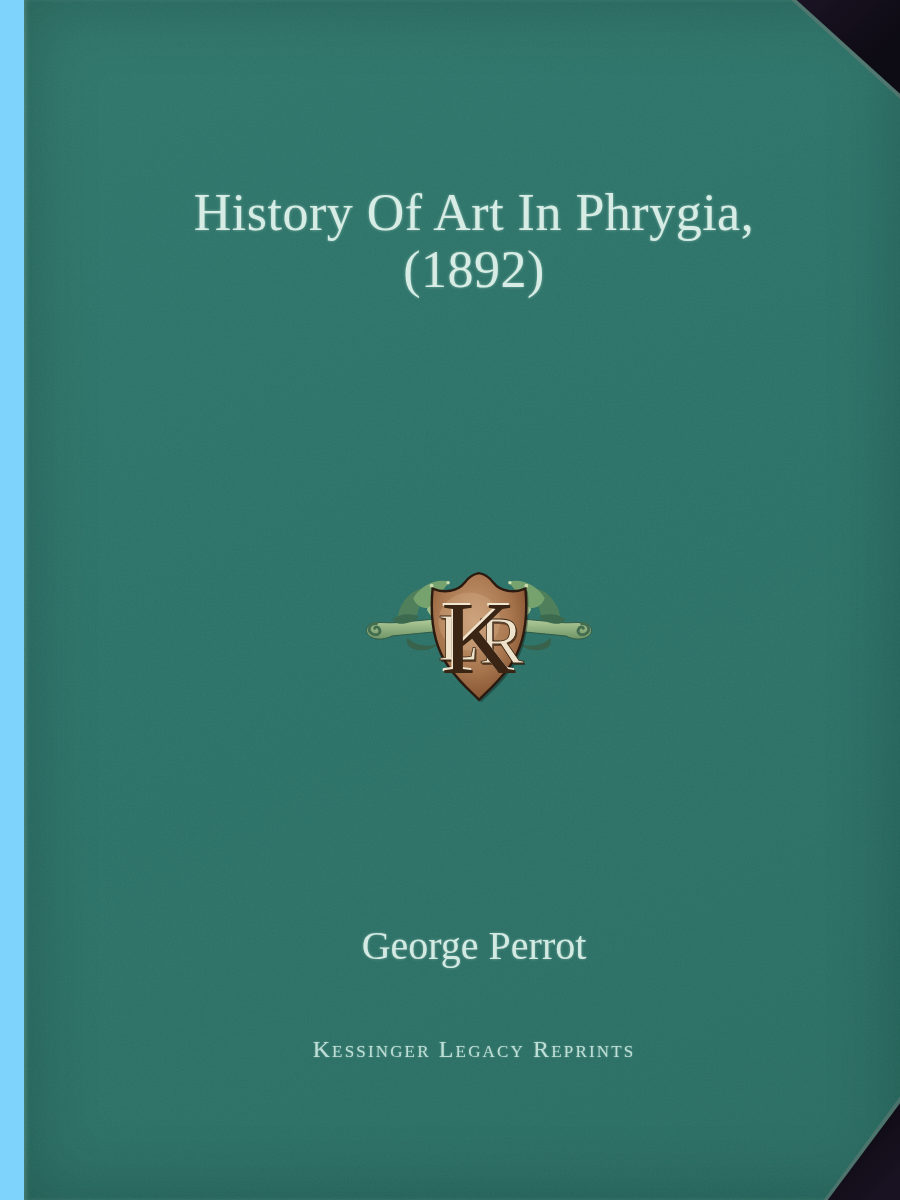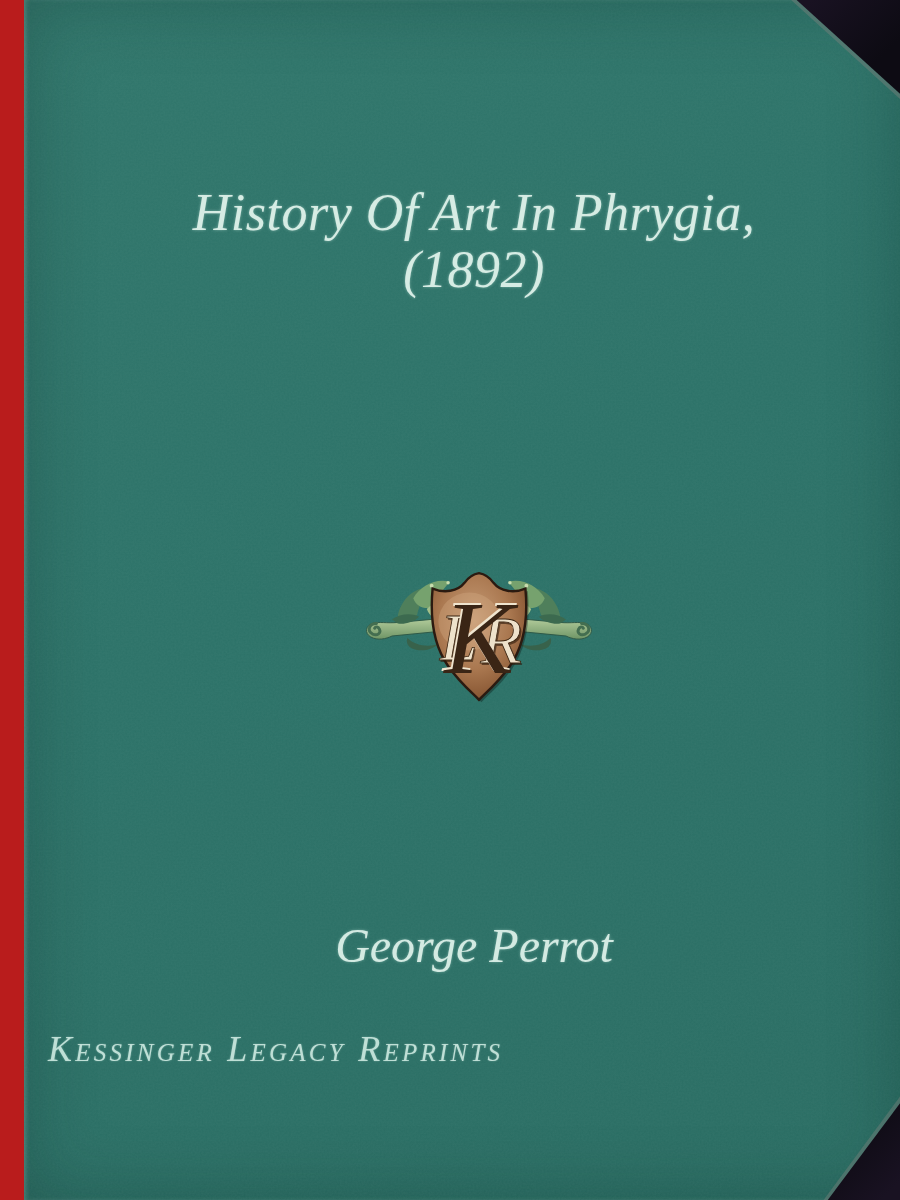--- a/index.html
+++ b/index.html
@@ -8,22 +8,21 @@
     width: 900px;
     height: 1200px;
     overflow: hidden;
     background: #0b0b10;
     font-family: "Liberation Serif", "DejaVu Serif", serif;
   }
   .stage {
     position: relative;
     width: 900px;
     height: 1200px;
-    background: #b91c1c;
-    font-style: italic;
+    background: #7dd3fc;
   }
   
   .cover {
     position: absolute;
     left: 24px; top: 0; right: 0; bottom: 0;
     background: linear-gradient(155deg, #30766b 0%, #2c7268 45%, #2a6d63 100%);
     box-shadow: inset 0 0 70px rgba(8, 34, 29, 0.28),
                 inset 3px 0 4px -1px rgba(170, 212, 202, 0.35);
   }
   .noise-wrap {
@@ -61,30 +60,30 @@
     line-height: 57px;
     color: #d6ece4;
     text-shadow: 0 0 3px rgba(205, 238, 228, 0.5);
     letter-spacing: 0.5px;
   }
   .book-title .line { display: block; }
   .authors {
     position: absolute;
     left: 24px; right: 0; top: 922px;
     text-align: center;
-    font-size: 48px;
+    font-size: 40px;
     line-height: 48px;
     color: #d3eae2;
     text-shadow: 0 0 3px rgba(205, 238, 228, 0.45);
   }
   .publisher-line {
     position: absolute;
     left: 24px; right: 0; top: 1030px;
-    text-align: left;
-    font-size: 36px;
+    text-align: center;
+    font-size: 24px;
     line-height: 38px;
     font-variant: small-caps;
     letter-spacing: 0.09em;
     color: #bfdfd6;
     text-shadow: 0 0 2px rgba(190, 228, 217, 0.5);
   }
   
   .crest {
     position: absolute;
     left: 339px; top: 563px;

